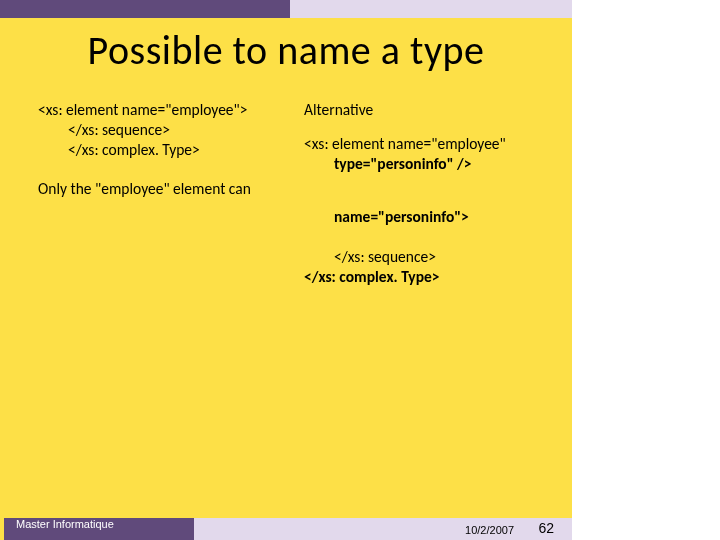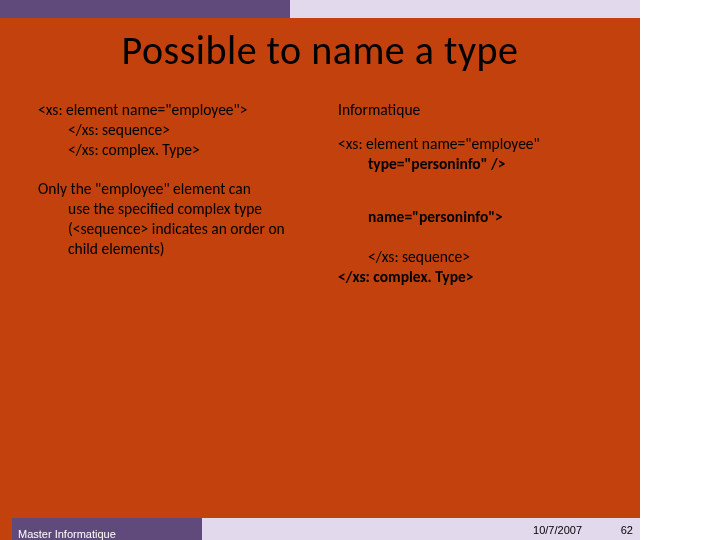--- a/index.html
+++ b/index.html
@@ -1,70 +1,69 @@
 <!DOCTYPE html>
 <html><head>
 <meta charset="utf-8">
 <style>
   * { margin: 0; padding: 0; box-sizing: border-box; }
   html, body { width: 720px; height: 540px; font-family: Calibri, Arial, sans-serif; background: #fff; }
-  .slide { width: 640px; height: 540px; position: relative; background: #c2410c; }
+  .slide { width: 572px; height: 540px; position: relative; background: #fde047; }
   .topbar-dark { position: absolute; top: 0; left: 0; width: 290px; height: 18px; background: #604a7b; }
   .topbar-light { position: absolute; top: 0; left: 290px; right: 0; height: 18px; background: #e2d9ec; }
   .title { position: absolute; top: 26px; left: 0; right: 0; text-align: center; font-size: 40px; font-weight: 400; color: #000; letter-spacing: 0.5px; }
   .columns { position: absolute; top: 100px; left: 38px; right: 30px; bottom: 60px; display: flex; gap: 28px; }
   .col { flex: 1; font-size: 15.5px; line-height: 1.28; color: #000; }
   .col p { margin-bottom: 14px; }
   .indent { padding-left: 30px; display: block; }
   .bold { font-weight: 700; }
   .bottombar { position: absolute; left: 0; right: 0; bottom: 0; height: 30px; }
-  .bottombar-dark { position: absolute; left: 12px; bottom: 0; width: 190px; height: 22px; background: #604a7b; display: flex; align-items: flex-end; padding-left: 6px; }
+  .bottombar-dark { position: absolute; left: 4px; bottom: 0; width: 190px; height: 22px; background: #604a7b; display: flex; align-items: flex-start; padding-left: 12px; }
   .bottombar-light { position: absolute; left: 190px; right: 0; bottom: 0; height: 22px; background: #e2d9ec; }
   .footer-label { color: #fff; font-size: 11px; font-family: Arial, sans-serif; }
   .footer-date { position: absolute; right: 58px; bottom: 4px; font-size: 11px; color: #000; font-family: Arial, sans-serif; }
-  .footer-num { position: absolute; right: 7px; bottom: 4px; font-size: 11px; color: #000; font-family: Arial, sans-serif; }
+  .footer-num { position: absolute; right: 18px; bottom: 4px; font-size: 14px; color: #000; font-family: Arial, sans-serif; }
 </style>
 </head>
 <body>
 
 <div class="slide">
   <div class="topbar-dark"></div>
   <div class="topbar-light"></div>
 
   <div class="title">Possible to name a type</div>
 
   <div class="columns">
     <div class="col">
       <p>
         <span>&lt;xs: element name="employee"&gt;</span><br>
         <span class="indent">&lt;/xs: sequence&gt;</span>
         <span class="indent">&lt;/xs: complex. Type&gt;</span>
       </p>
       <p style="margin-top:20px;">
         <span>Only the "employee" element can</span><br>
-        <span class="indent">use the specified complex type (&lt;sequence&gt; indicates an order on child elements)</span>
       </p>
     </div>
 
     <div class="col">
-      <p>Informatique</p>
+      <p>Alternative</p>
       <p>
         <span>&lt;xs: element name="employee" </span><br>
         <span class="indent bold">type="personinfo" /&gt;</span>
       </p>
       <p>
         <br>
         <span class="indent bold">name="personinfo"&gt;</span><br>
         <span class="indent">&lt;/xs: sequence&gt;</span>
         <span class="bold">&lt;/xs: complex. Type&gt;</span>
       </p>
     </div>
   </div>
 
   <div class="bottombar">
     <div class="bottombar-light"></div>
     <div class="bottombar-dark">
       <span class="footer-label">Master Informatique</span>
     </div>
-    <span class="footer-date">10/7/2007</span>
+    <span class="footer-date">10/2/2007</span>
     <span class="footer-num">62</span>
   </div>
 </div>
 
 </body></html>

